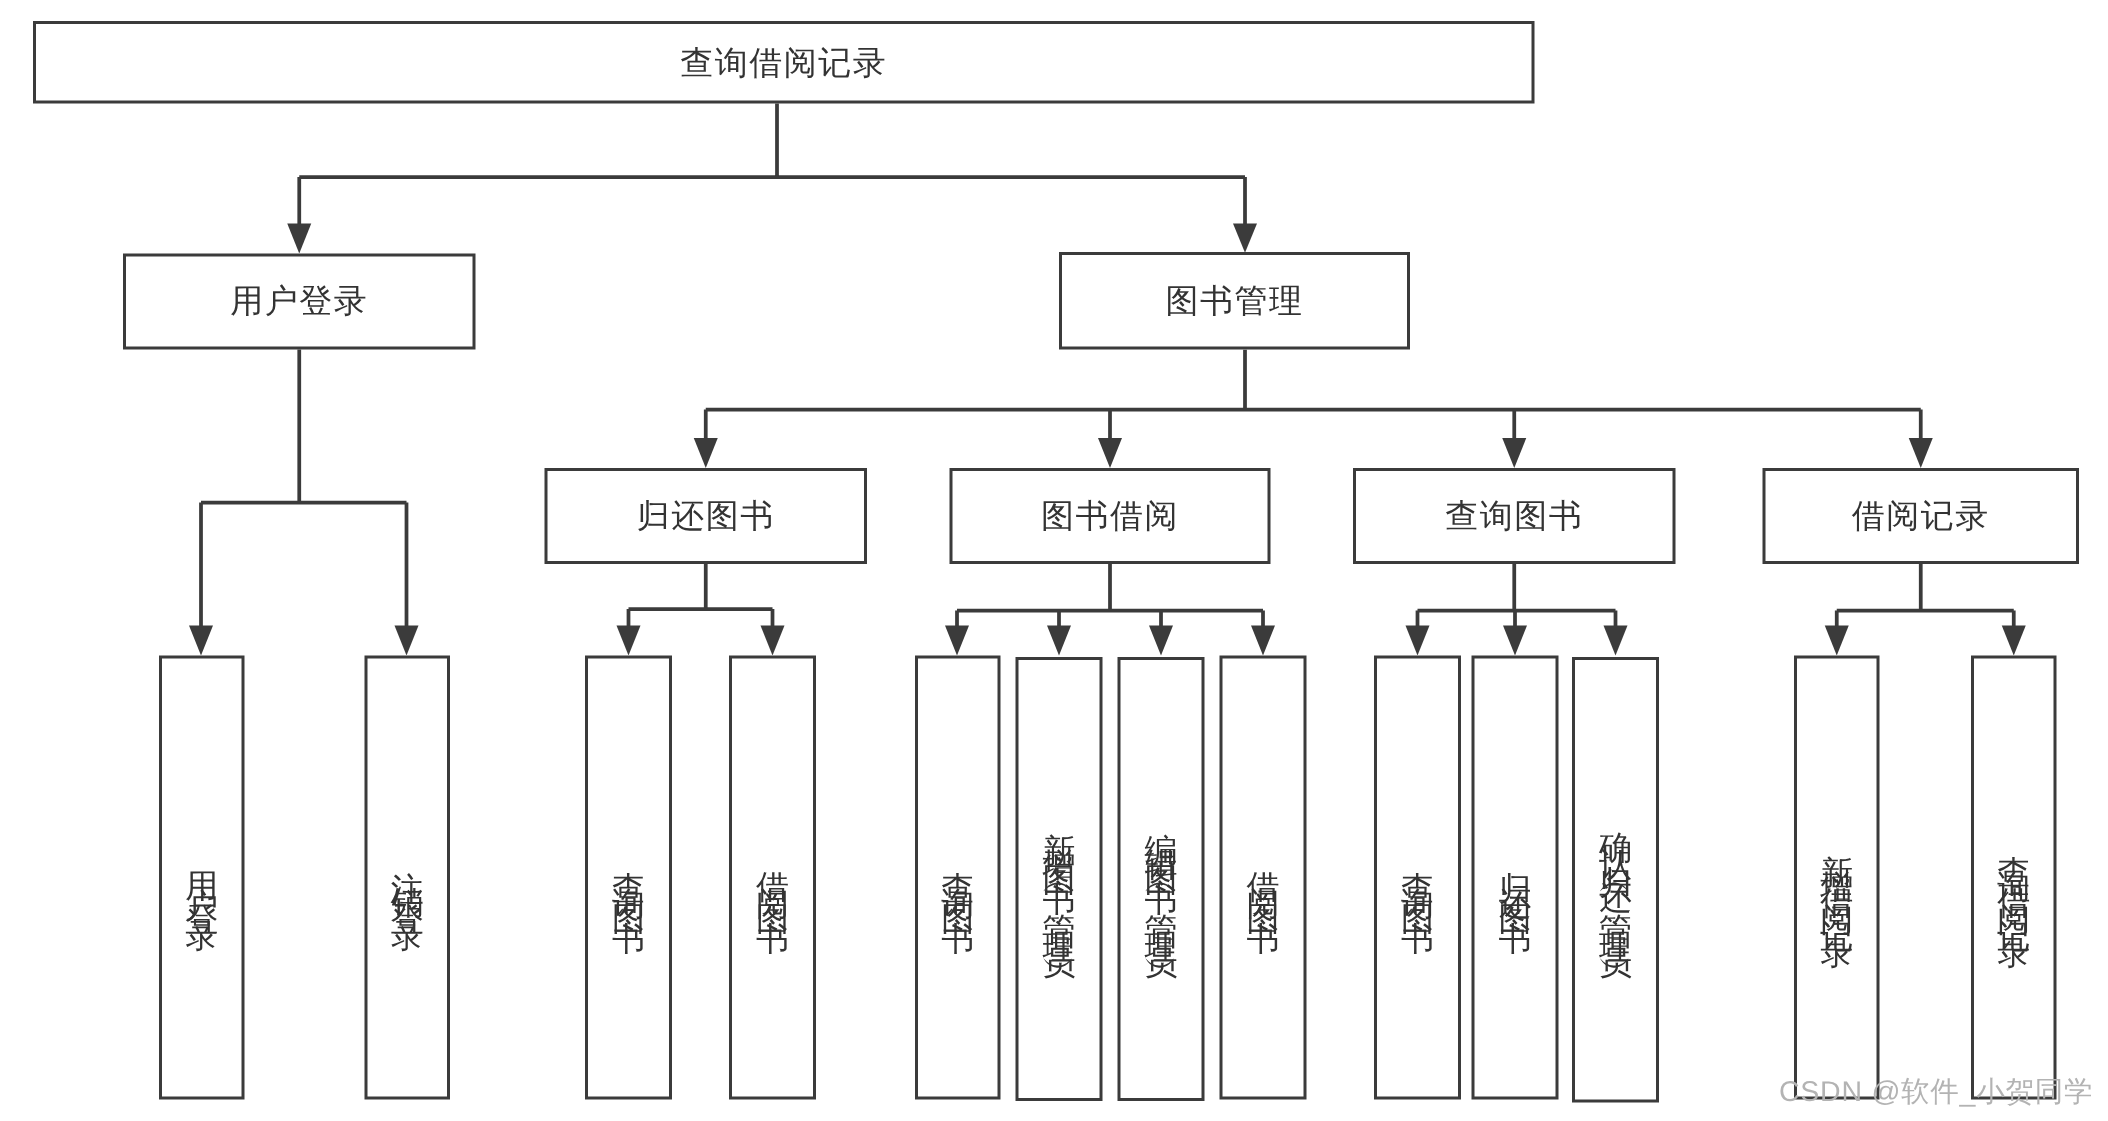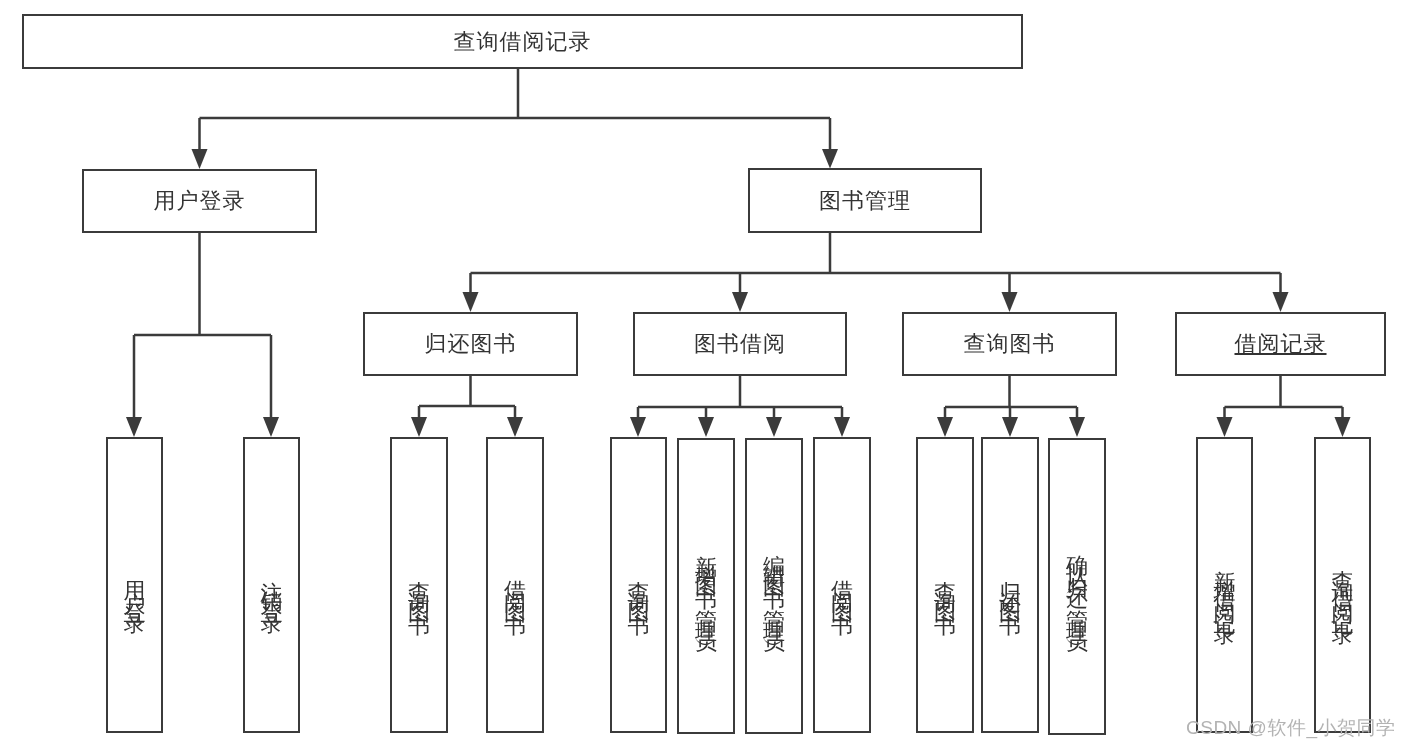--- a/index.html
+++ b/index.html
@@ -112,34 +112,34 @@
     </g>
   </svg>
 
   <div class="node" style="left:22px; top:14px; width:1001px; height:55px;">
     <span class="hlabel">查询借阅记录</span>
   </div>
 
   <div class="node" style="left:82px; top:169px; width:235px; height:64px;">
     <span class="hlabel">用户登录</span>
   </div>
-  <div class="node" style="left:748px; top:168px; width:234px; height:65px;text-align:center;">
+  <div class="node" style="left:706px; top:168px; width:234px; height:65px;text-align:center;">
     <span class="hlabel">图书管理</span>
   </div>
 
   <div class="node" style="left:363px; top:312px; width:215px; height:64px;">
     <span class="hlabel">归还图书</span>
   </div>
   <div class="node" style="left:633px; top:312px; width:214px; height:64px;">
     <span class="hlabel">图书借阅</span>
   </div>
   <div class="node" style="left:902px; top:312px; width:215px; height:64px;">
     <span class="hlabel">查询图书</span>
   </div>
-  <div class="node" style="left:1175px; top:312px; width:211px; height:64px;text-decoration:underline;">
+  <div class="node" style="left:1175px; top:312px; width:211px; height:64px;">
     <span class="hlabel">借阅记录</span>
   </div>
 
   <div class="node leaf" style="left:106px; top:437px; width:57px; height:296px;">
     <span class="vlabel">用户登录</span>
   </div>
   <div class="node leaf" style="left:243px; top:437px; width:57px; height:296px;">
     <span class="vlabel">注销登录</span>
   </div>
 

